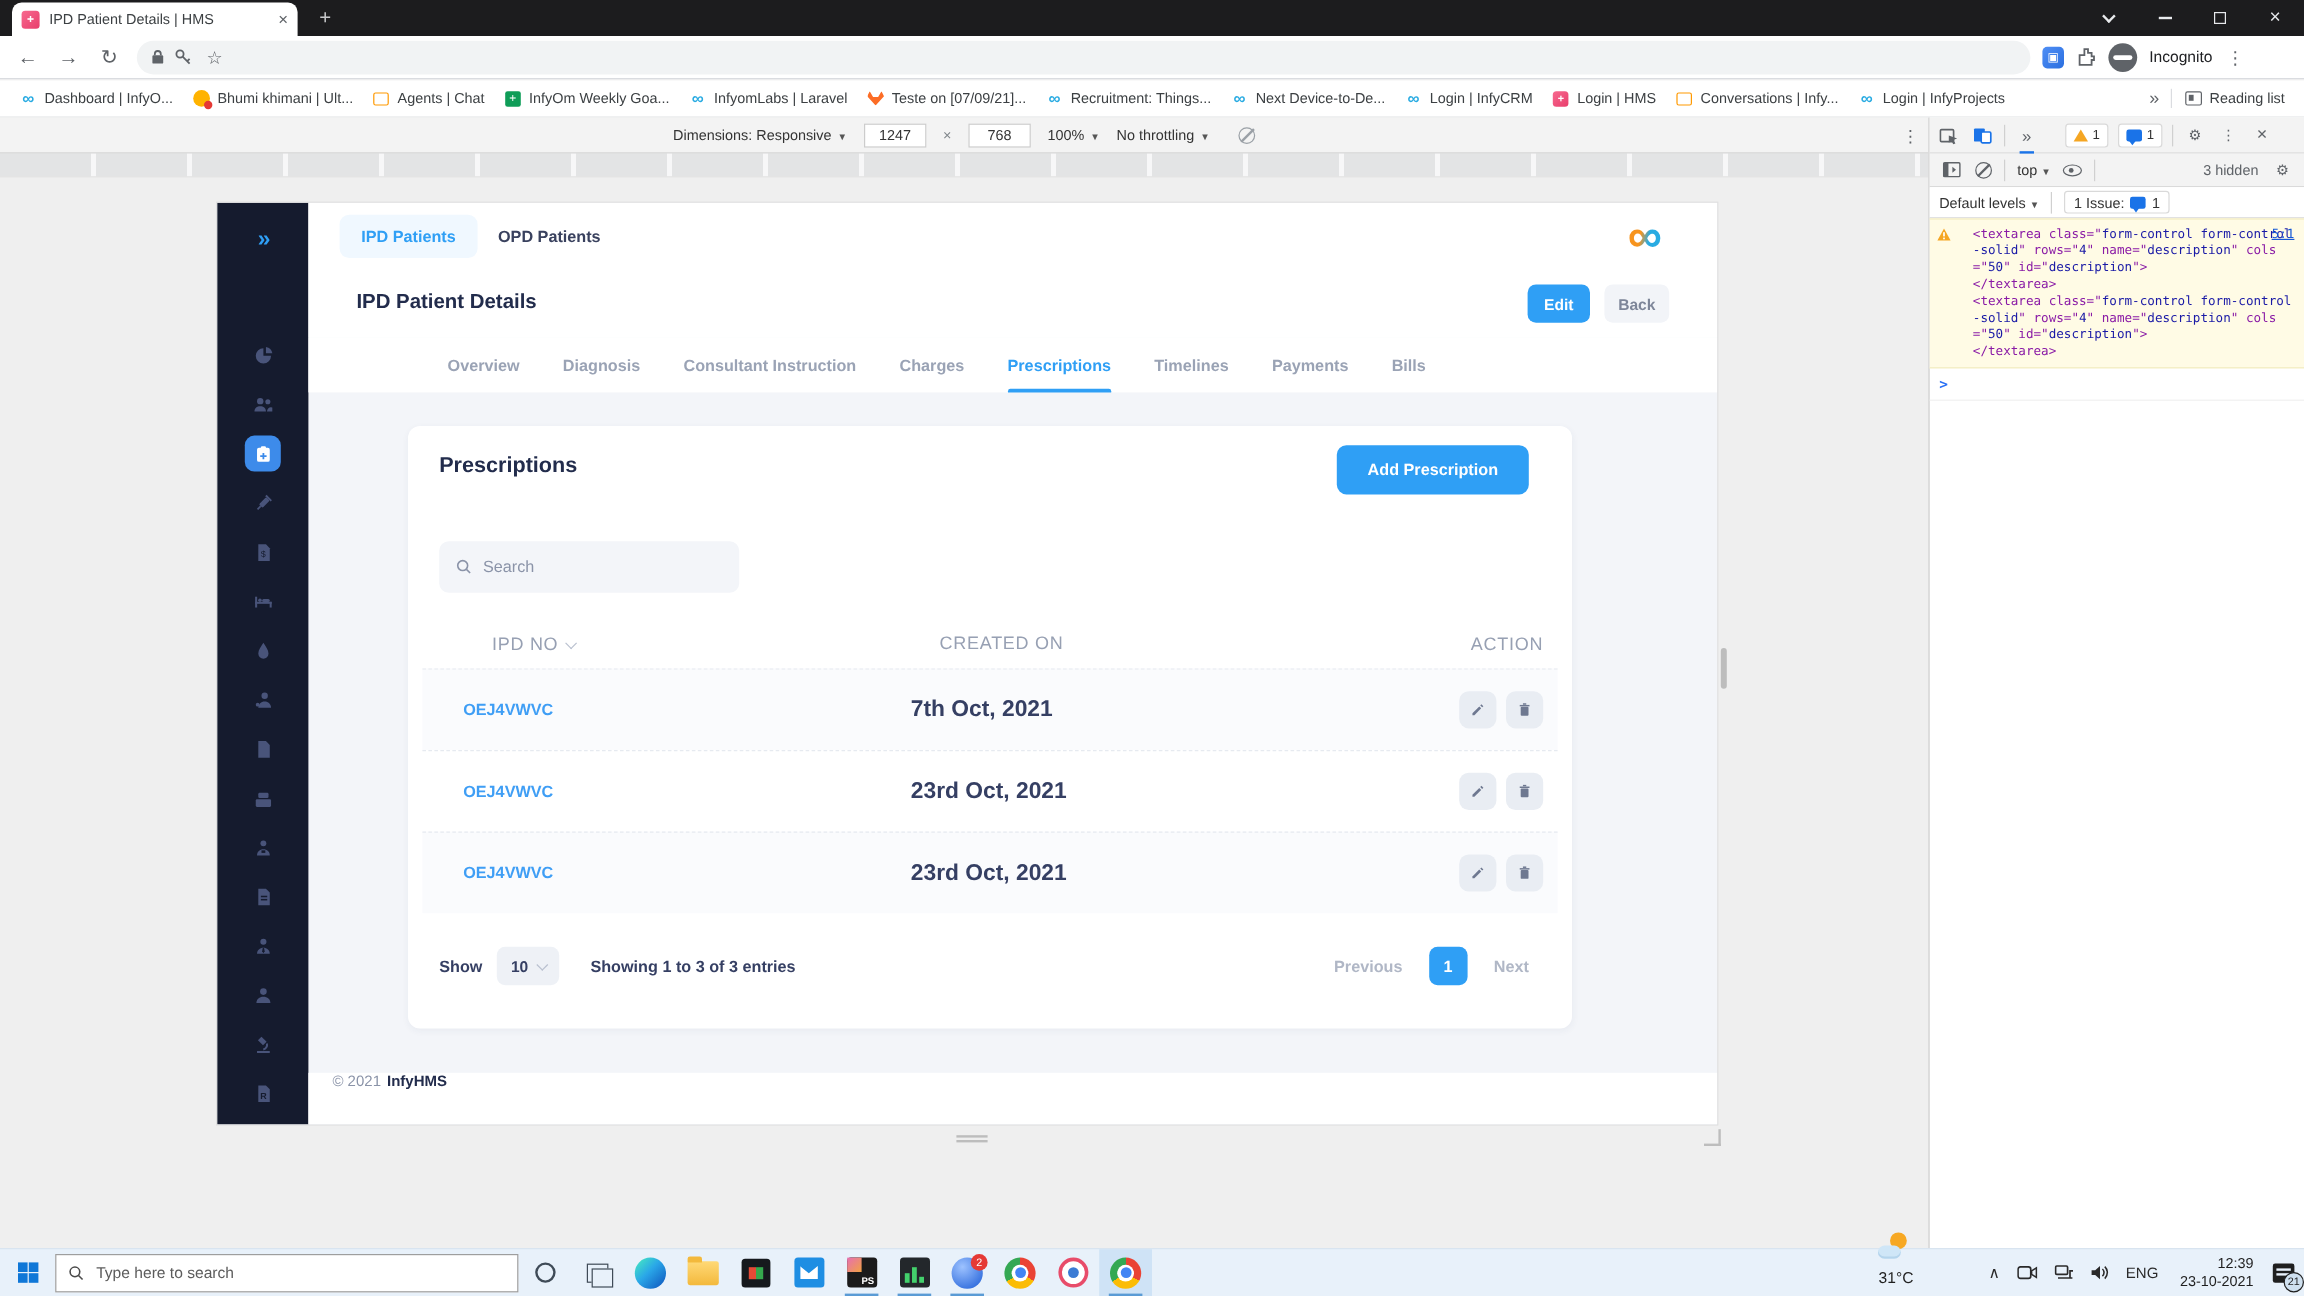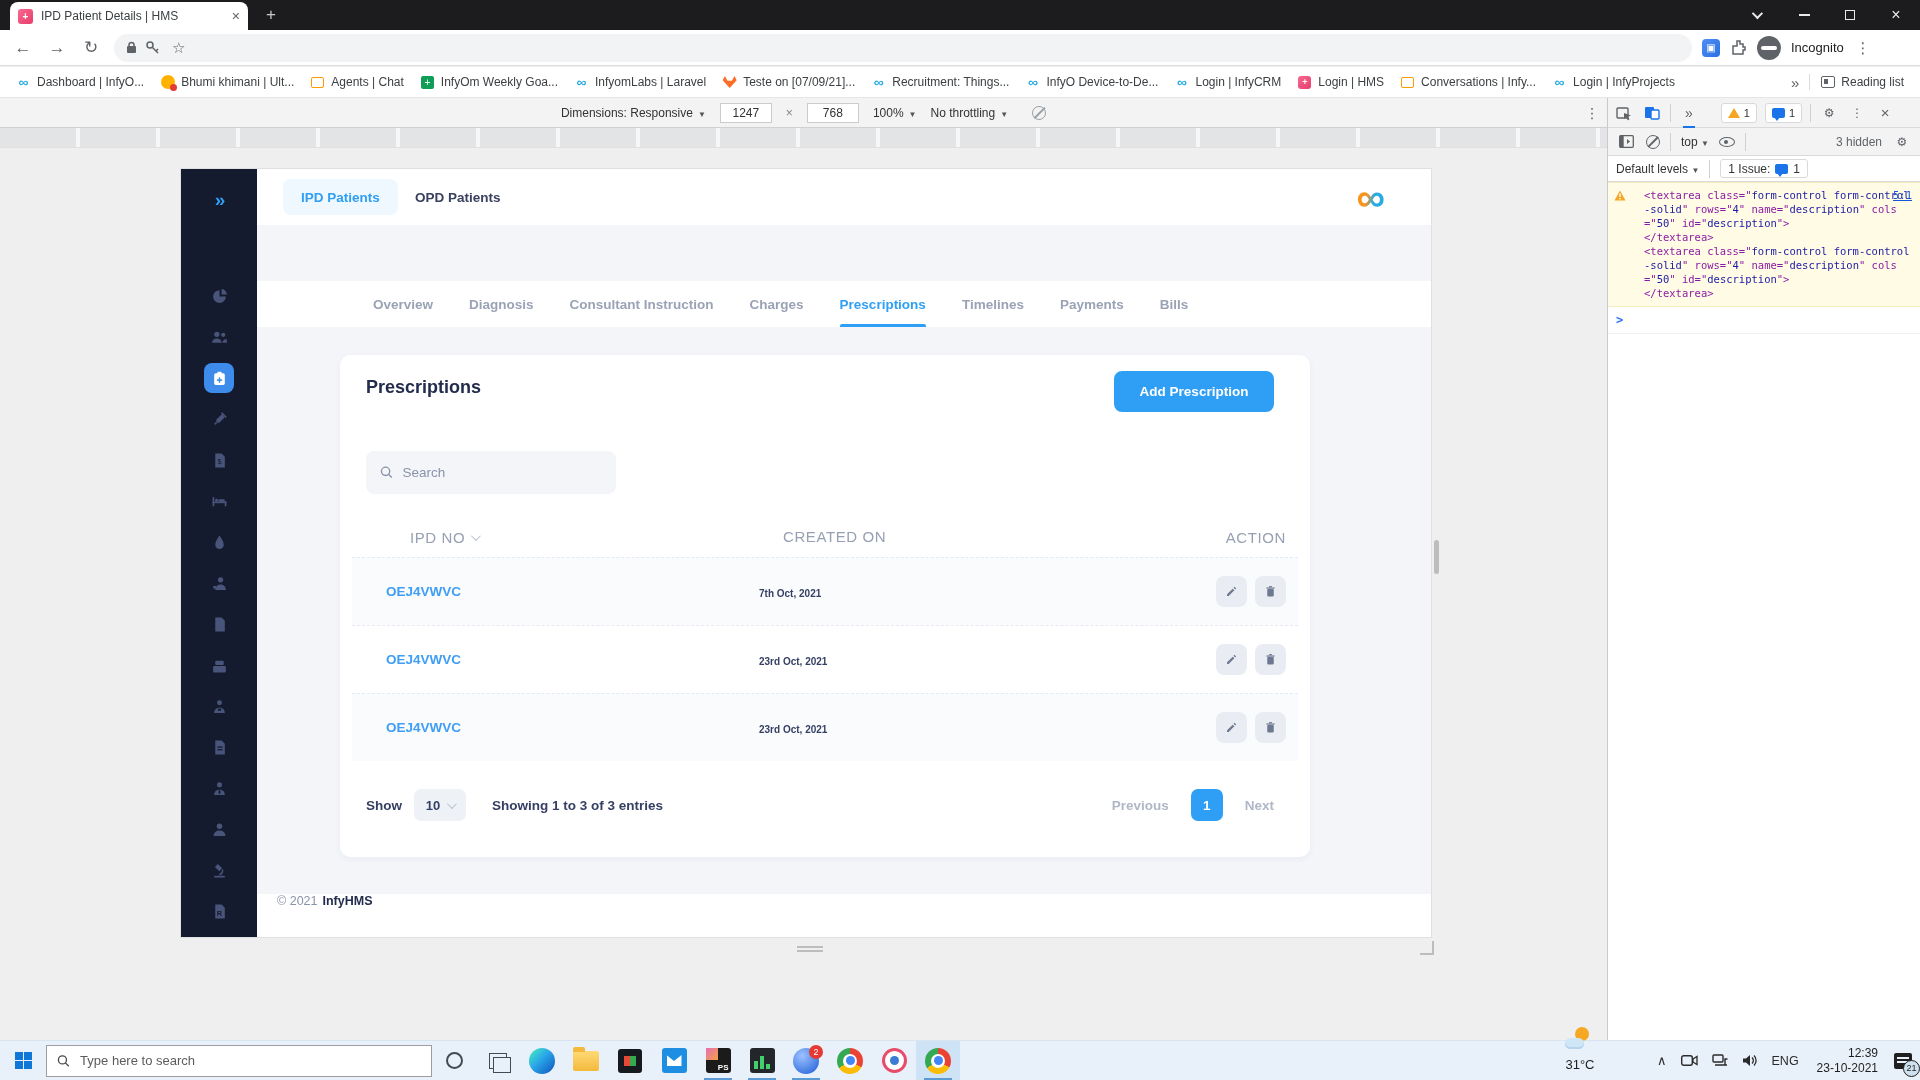--- a/index.html
+++ b/index.html
@@ -96,21 +96,21 @@
   .searchbox input::placeholder { color:#8a93a8; }
   #ptable { position:absolute; left:12px; top:162px; width:946px; }
   .trow { display:flex; align-items:center; height:68px; border-top:1px dashed #e6eaf0; padding:0 12px 0 34px; }
   .trow.head { height:40px; border-top:0; }
   .th { font-size:15px; font-weight:normal; color:#97a0b3; letter-spacing:.6px;margin-left:24px; }
   .c1 { flex:0 0 373px; display:flex; align-items:center; gap:6px; }
   .c2 { flex:1; }
   .c3 { flex:0 0 130px; display:flex; justify-content:flex-end; gap:8px; }
   .trow.r-odd { background:#fafbfd; }
   .link-blue { color:#3f9ef5; font-size:13.5px; font-weight:bold; }
-  .cell-date { color:#353f63; font-size:10px; font-weight:bold; }
+  .cell-date { color:#353f63; font-size:19px; font-weight:bold; }
   .act-btn { width:31px; height:31px; border-radius:8px; background:#e9edf3; display:flex; align-items:center; justify-content:center; }
   .act-btn svg { width:13px; height:13px; fill:#6e7archive0; fill:#6e7890; }
   .sort-chev { width:7px; height:7px; border-right:1.5px solid #b9c0cf; border-bottom:1.5px solid #b9c0cf; transform:rotate(45deg) translateY(-2px); }
   #pager { position:absolute; left:26px; right:36px; top:430px; height:40px; display:flex; align-items:center; }
   .show-lbl { font-size:13.5px; color:#353f63; font-weight:bold; }
   .size-sel { margin-left:12px; width:52px; height:32px; background:#eef1f6; border-radius:7px; display:flex; align-items:center; justify-content:center; gap:7px; font-size:13px; color:#353f63; font-weight:bold; }
   .showing { margin-left:26px; font-size:13.5px; color:#353f63; font-weight:bold; }
   .pag-right { margin-left:auto; display:flex; align-items:center; gap:22px; }
   .pag-dis { font-size:13.5px; color:#b0b7c6; font-weight:bold; }
   .pag-cur { width:32px; height:32px; border-radius:7px; background:#2f9ff5; color:#fff; font-size:13.5px; font-weight:bold; display:flex; align-items:center; justify-content:center; }
@@ -289,21 +289,21 @@
   <div class="bm">
       <span class="bmi">
         <span class="i-inf">∞</span>
       </span>
       <span class="lbl">Recruitment: Things...</span>
     </div>
   <div class="bm">
       <span class="bmi">
         <span class="i-inf">∞</span>
       </span>
-      <span class="lbl">InfyO Device-to-De...</span>
+      <span class="lbl">Next Device-to-De...</span>
     </div>
   <div class="bm">
       <span class="bmi">
         <span class="i-inf">∞</span>
       </span>
       <span class="lbl">Login | InfyCRM</span>
     </div>
   <div class="bm">
       <span class="bmi">
         <span class="i-hms">+</span>
@@ -463,20 +463,25 @@
           <text x="5.5" y="12" font-size="7" fill="#151b2e" font-family="sans-serif" font-weight="bold">R</text>
         </svg>
       </div>
   </div>
 
   <div id="main">
     <div id="app-header">
       <div class="pill ipd">IPD Patients</div>
       <div class="pill opd">OPD Patients</div>
       <div class="logo-inf">∞</div>
+    </div>
+    <div id="title-row">
+      <div class="page-h1">IPD Patient Details</div>
+      <div class="btn btn-edit">Edit</div>
+      <div class="btn btn-back">Back</div>
     </div>
     <div id="tabs-row">
       <span class="ptab">Overview</span>
       <span class="ptab">Diagnosis</span>
       <span class="ptab">Consultant Instruction</span>
       <span class="ptab">Charges</span>
       <span class="ptab active">Prescriptions</span>
       <span class="ptab">Timelines</span>
       <span class="ptab">Payments</span>
       <span class="ptab">Bills</span>

